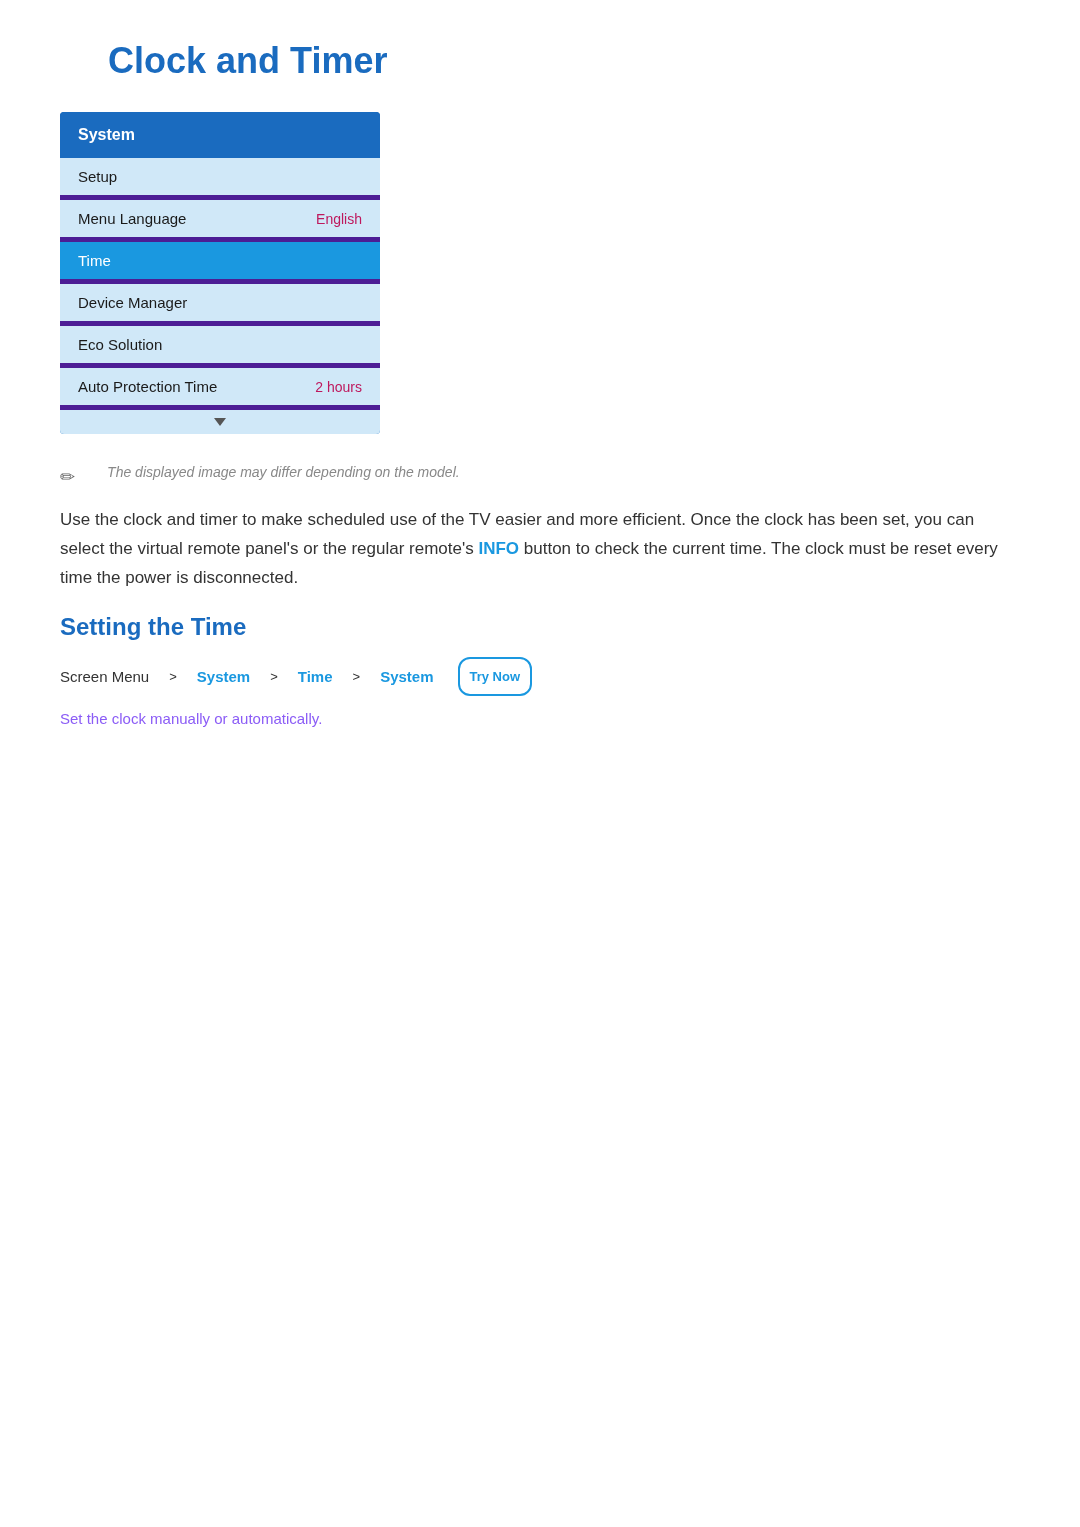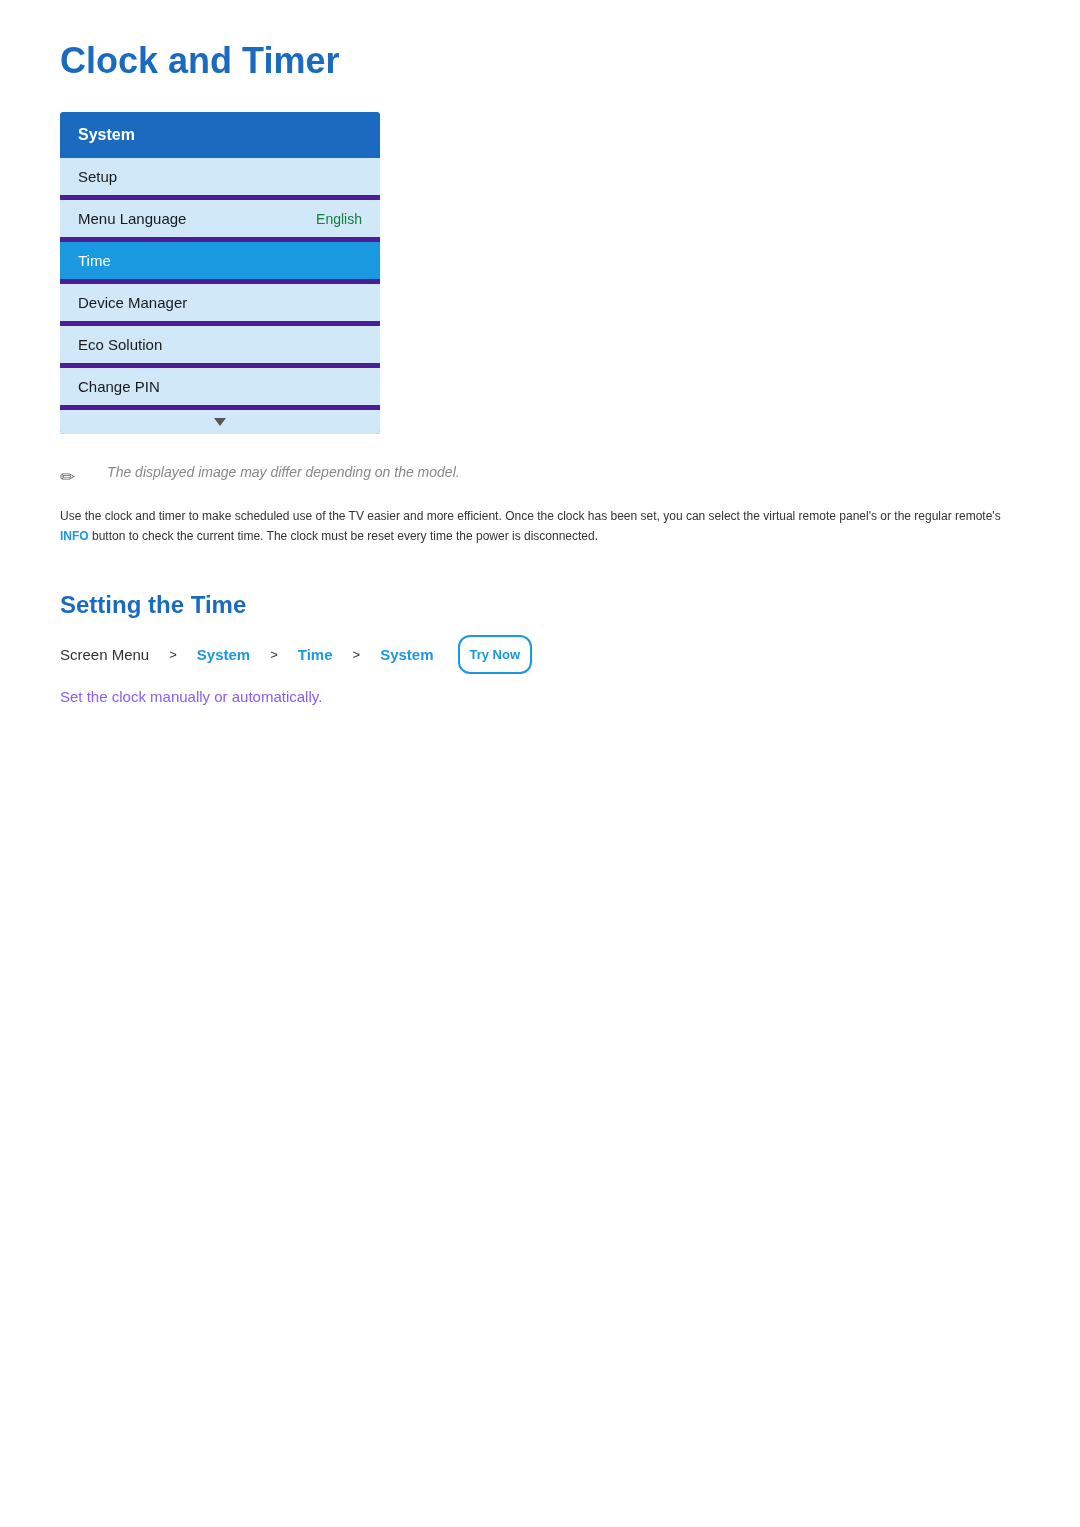--- a/index.html
+++ b/index.html
@@ -15,20 +15,21 @@
       width: 1080px;
       min-height: 1527px;
       padding: 40px 60px;
     }
 
     .page-title {
       color: #1a6bbf;
       font-size: 36px;
       font-weight: bold;
       margin-bottom: 30px;
+      margin-left: 48px;
     }
 
     .menu-panel {
       background: #1a6bbf;
       width: 320px;
       border-radius: 4px;
       overflow: hidden;
       margin-bottom: 30px;
     }
 
@@ -55,21 +56,21 @@
     .menu-item:last-child {
       border-bottom: none;
     }
 
     .menu-item.active {
       background: #1a98e0;
       color: #ffffff;
     }
 
     .menu-item .item-value {
-      color: #15803d;
+      color: #be185d;
       font-size: 14px;
     }
 
     .menu-item.active .item-value {
       color: #ffffff;
     }
 
     .menu-item-chevron {
       display: flex;
       justify-content: center;
@@ -92,24 +93,24 @@
     }
 
     .note-text {
       color: #888888;
       font-size: 14px;
       font-style: italic;
       margin-left: 22px;
     }
 
     .description-text {
-      font-size: 12px;
+      font-size: 17px;
       color: #333333;
       line-height: 1.7;
-      margin-bottom: 44px;
+      margin-bottom: 20px;
     }
 
     .description-text .highlight {
       color: #1a98e0;
       font-weight: bold;
     }
 
     .section-title {
       color: #1a6bbf;
       font-size: 24px;
@@ -190,25 +191,25 @@
   <div class="menu-item">
     <span>Device Manager</span>
     <span class="item-value"></span>
   </div>
 
   <div class="menu-item">
     <span>Eco Solution</span>
     <span class="item-value"></span>
   </div>
 
-
-  <div class="menu-item">
-    <span>Change PIN</span>
-    <span class="item-value"></span>
-  </div>
+  <div class="menu-item">
+    <span>Auto Protection Time</span>
+    <span class="item-value">2 hours</span>
+  </div>
+
 
   <div class="menu-item-chevron">
     <span class="chevron-down"></span>
   </div>
 </div>
 
 <div class="note-row">
   <span class="pencil-icon">✏</span>
   <span class="note-text">The displayed image may differ depending on the model.</span>
 </div>

